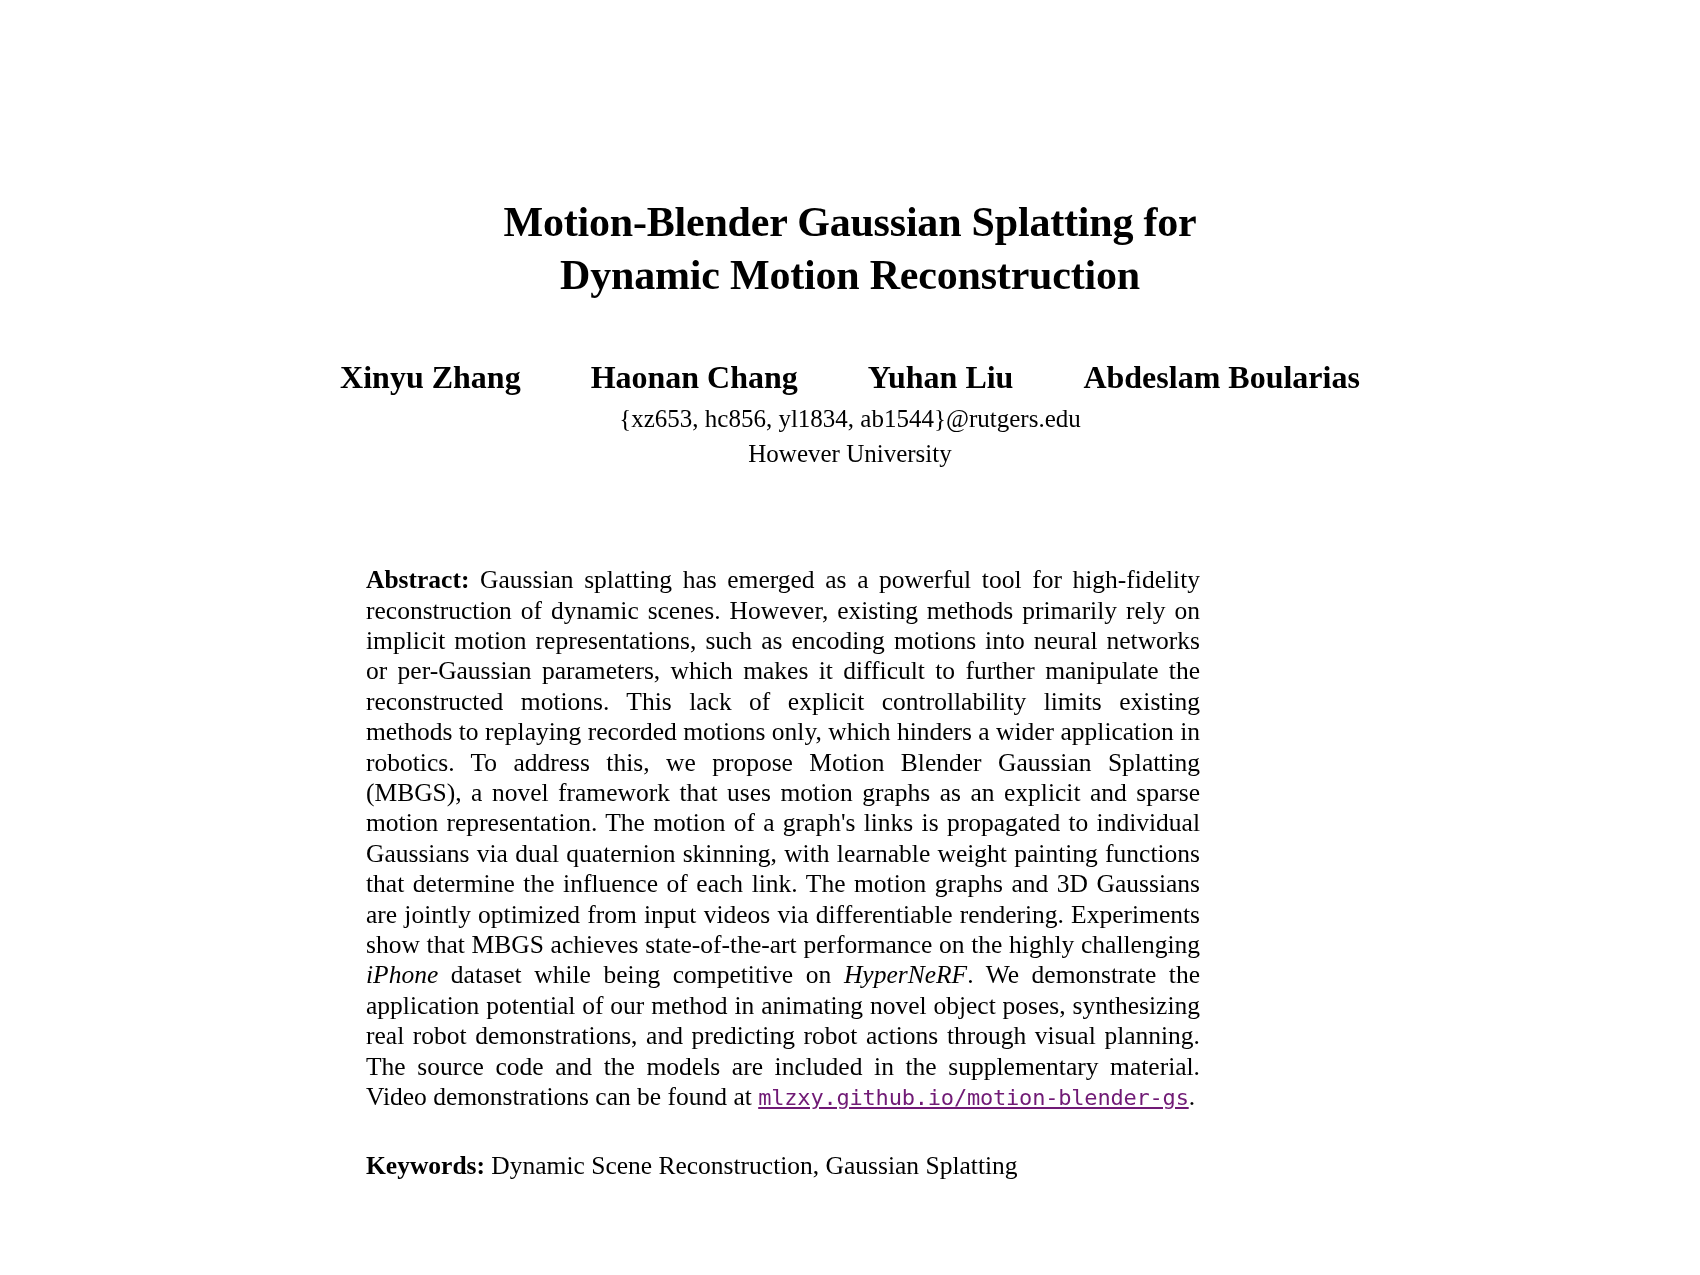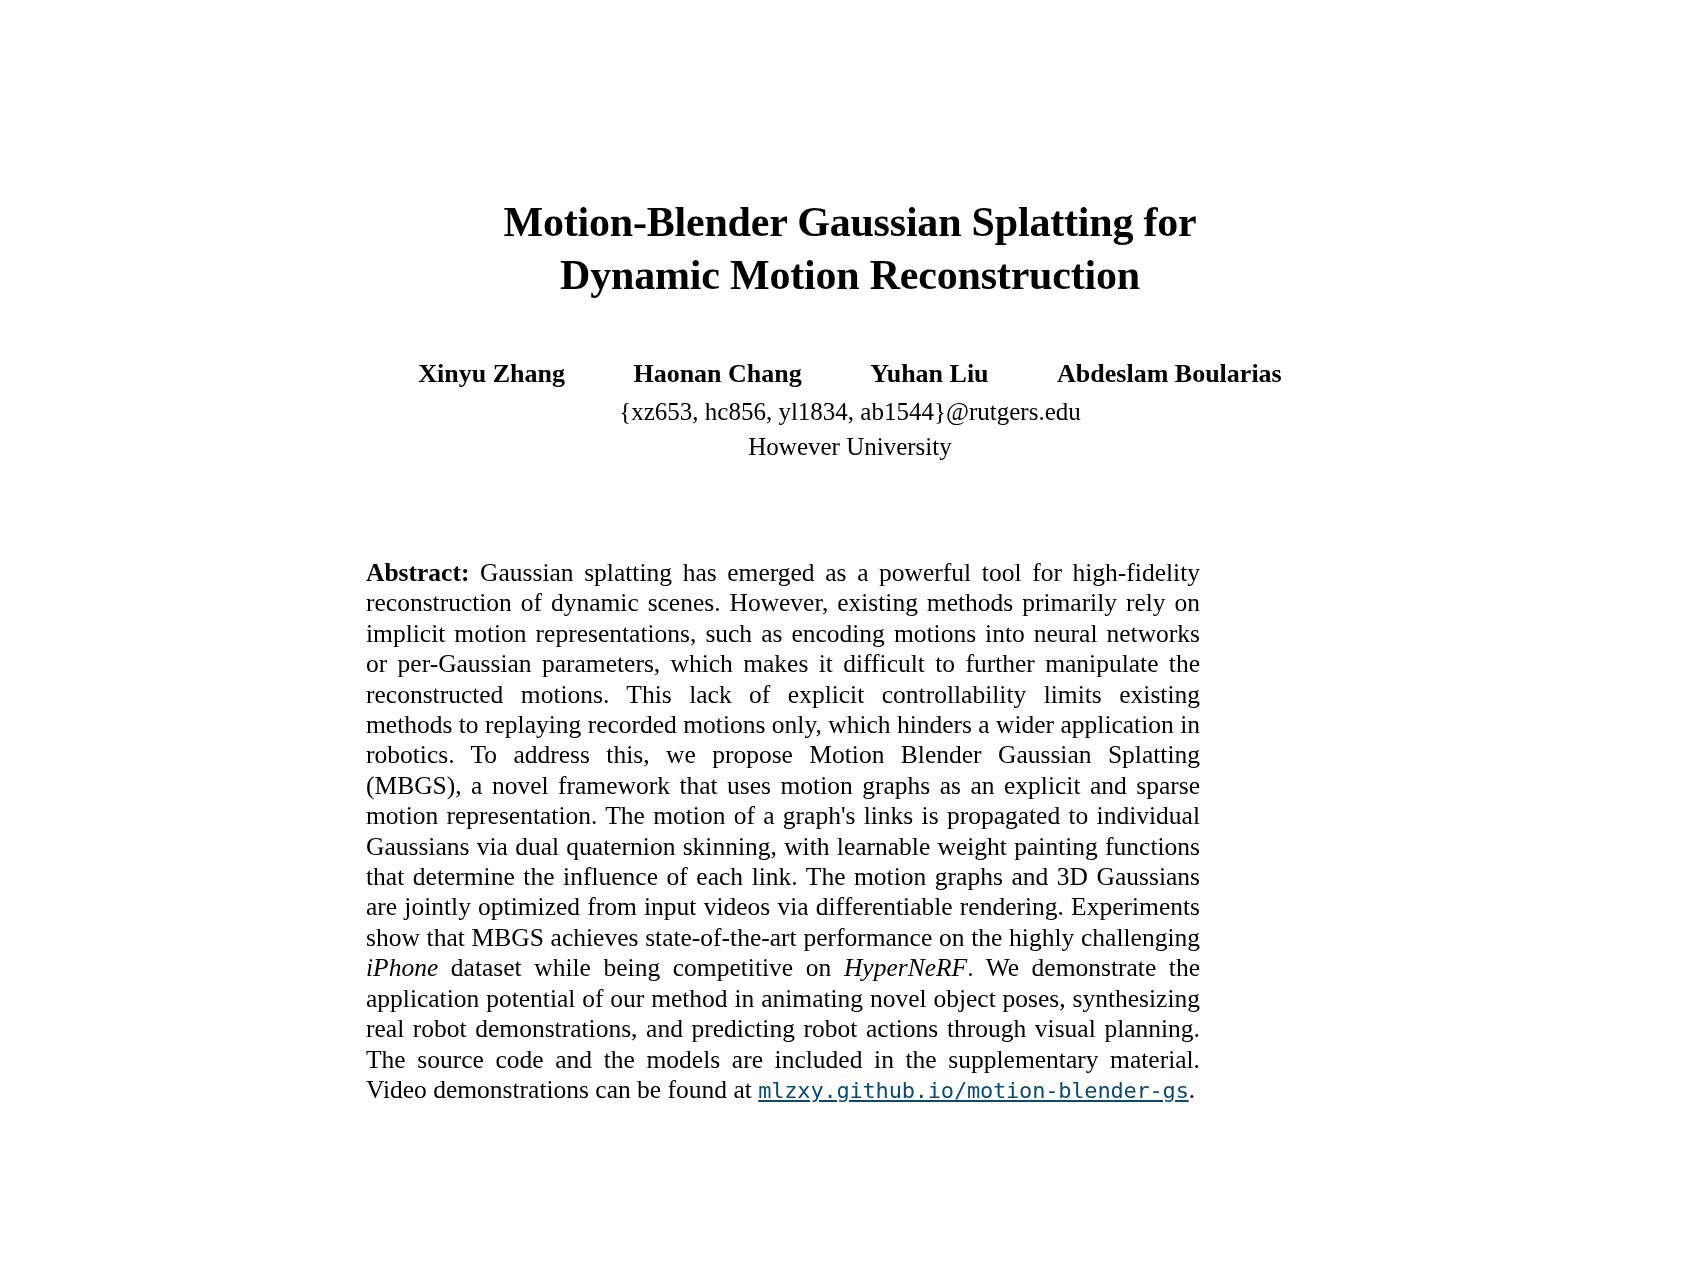--- a/index.html
+++ b/index.html
@@ -45,21 +45,21 @@
   .paper-title .title-line {
     display: block;
   }
 
   
   .authors-block {
     margin-top: 56px;
     text-align: center;
   }
   .author-row {
-    font-size: 26px;
+    font-size: 32px;
     font-weight: bold;
     line-height: 1.2;
     display: block;
   }
   .author-name {
     display: inline-block;
     padding: 0 31px;
   }
   .emails-line {
     font-size: 25px;
@@ -92,21 +92,21 @@
   }
   .label-bold::after {
     content: " ";
   }
   .it {
     font-style: italic;
   }
   .url-mono {
     font-family: "DejaVu Sans Mono", "Liberation Mono", monospace;
     font-size: 22px;
-    color: #0c4a6e;
+    color: #701a75;
     letter-spacing: -0.2px;
   }
 
   .keywords-block {
     margin-top: 37px;
     padding-left: 366px;
     padding-right: 500px;
     width: 834px;
   }
   .keywords-line {
@@ -136,15 +136,18 @@
         <span class="author-name">Abdeslam Boularias</span>
       </div>
       <div class="emails-line">{xz653, hc856, yl1834, ab1544}@rutgers.edu</div>
       <div class="affiliation-line">However University</div>
     </div>
 
     <div class="abstract-block">
       <p class="abstract-body"><span class="label-bold">Abstract:</span><span>Gaussian splatting has emerged as a powerful tool for high-fidelity reconstruction of dynamic scenes. However, existing methods primarily rely on implicit motion representations, such as encoding motions into neural networks or per-Gaussian parameters, which makes it difficult to further manipulate the reconstructed motions. This lack of explicit controllability limits existing methods to replaying recorded motions only, which hinders a wider application in robotics. To address this, we propose Motion Blender Gaussian Splatting (MBGS), a novel framework that uses motion graphs as an explicit and sparse motion representation. The motion of a graph's links is propagated to individual Gaussians via dual quaternion skinning, with learnable weight painting functions that determine the influence of each link. The motion graphs and 3D Gaussians are jointly optimized from input videos via differentiable rendering. Experiments show that MBGS achieves state-of-the-art performance on the highly challenging </span><span class="it">iPhone</span><span> dataset while being competitive on </span><span class="it">HyperNeRF</span><span>. We demonstrate the application potential of our method in animating novel object poses, synthesizing real robot demonstrations, and predicting robot actions through visual planning. The source code and the models are included in the supplementary material. Video demonstrations can be found at </span><a class="url-mono" href="#">mlzxy.github.io/motion-blender-gs</a><span>.</span></p>
     </div>
 
+    <div class="keywords-block">
+      <p class="keywords-line"><span class="label-bold">Keywords:</span><span>Dynamic Scene Reconstruction, Gaussian Splatting</span></p>
+    </div>
 
   </div>
 </div>
 
 </body></html>

